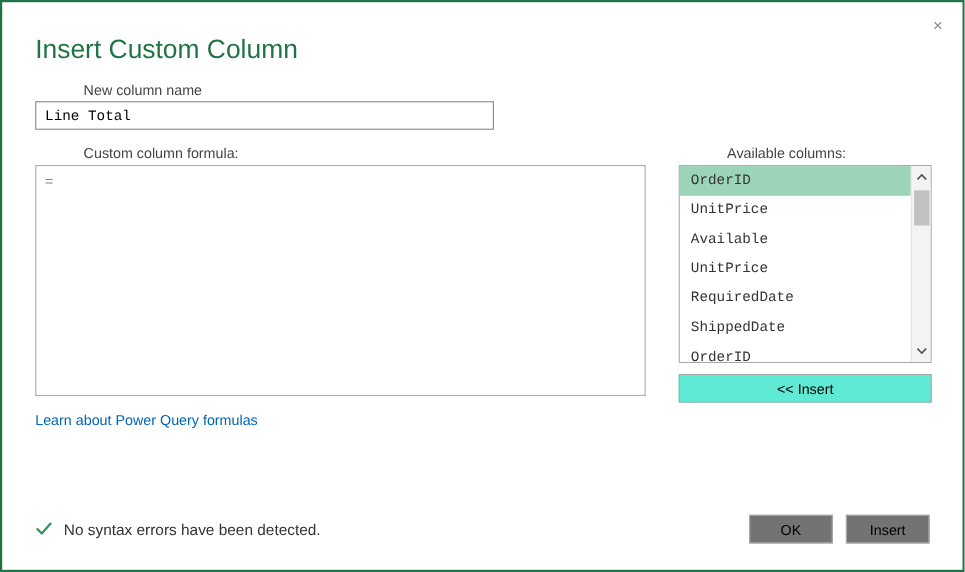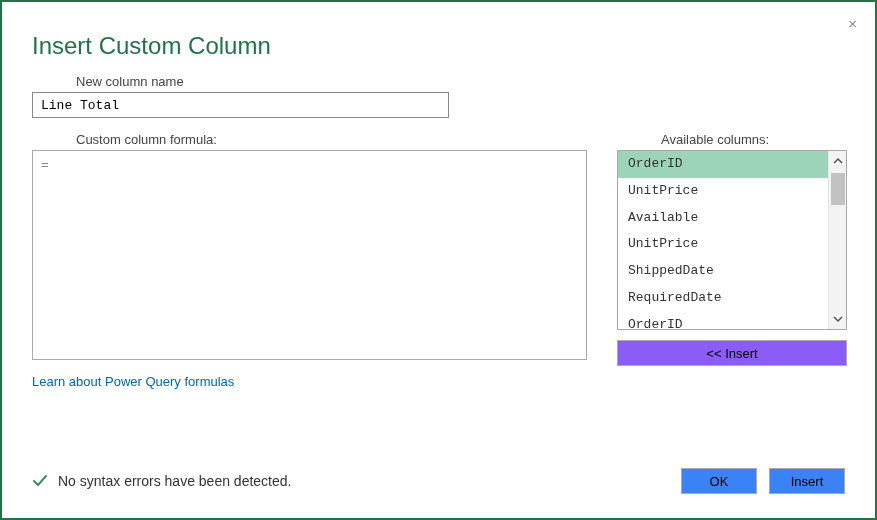--- a/index.html
+++ b/index.html
@@ -120,21 +120,21 @@
     position: absolute;
     left: 2px; width: 14px;
     top: 22px; height: 32px;
     background: #c2c2c2;
   }
   .insert-btn {
     margin-top: 10px;
     width: 230px;
     height: 26px;
     border: 1px solid #aaa;
-    background: #8b5cf6;
+    background: #5eead4;
     font-size: 13px;
     cursor: pointer;
     font-family: inherit;
   }
   .link {
     color: #0066b3;
     margin-top: 14px;
     display: inline-block;
     cursor: pointer;
     text-align: center;
@@ -152,21 +152,21 @@
     gap: 10px;
     font-size: 14px;
     color: #333;
   }
   .check-icon svg { display: block; }
   .buttons { display: flex; gap: 12px; }
   .btn {
     width: 76px;
     height: 26px;
     border: 1px solid #aaa;
-    background: #3b82f6;
+    background: #737373;
     font-size: 13px;
     cursor: pointer;
     font-family: inherit;
   }
   .chev svg { display:block; }
 </style>
 </head>
 <body>
 
 <div class="dialog">
@@ -188,22 +188,22 @@
     </div>
 
     <div class="right-col">
       <div class="field-label">Available columns:</div>
       <div class="columns-list">
         <div class="columns-inner" id="columns-inner">
             <div class="col-item selected">OrderID</div>
             <div class="col-item">UnitPrice</div>
             <div class="col-item">Available</div>
             <div class="col-item">UnitPrice</div>
+            <div class="col-item">RequiredDate</div>
             <div class="col-item">ShippedDate</div>
-            <div class="col-item">RequiredDate</div>
             <div class="col-item">OrderID</div>
           </div>
         <div class="scrollbar">
           <div class="scroll-arrow up chev">
             <svg width="12" height="12" viewBox="0 0 12 12">
                 <path d="M2 8 L6 4 L10 8" stroke="#555" stroke-width="1.5" fill="none"></path>
               </svg>
           </div>
           <div class="scroll-thumb"></div>
           <div class="scroll-arrow down chev">

